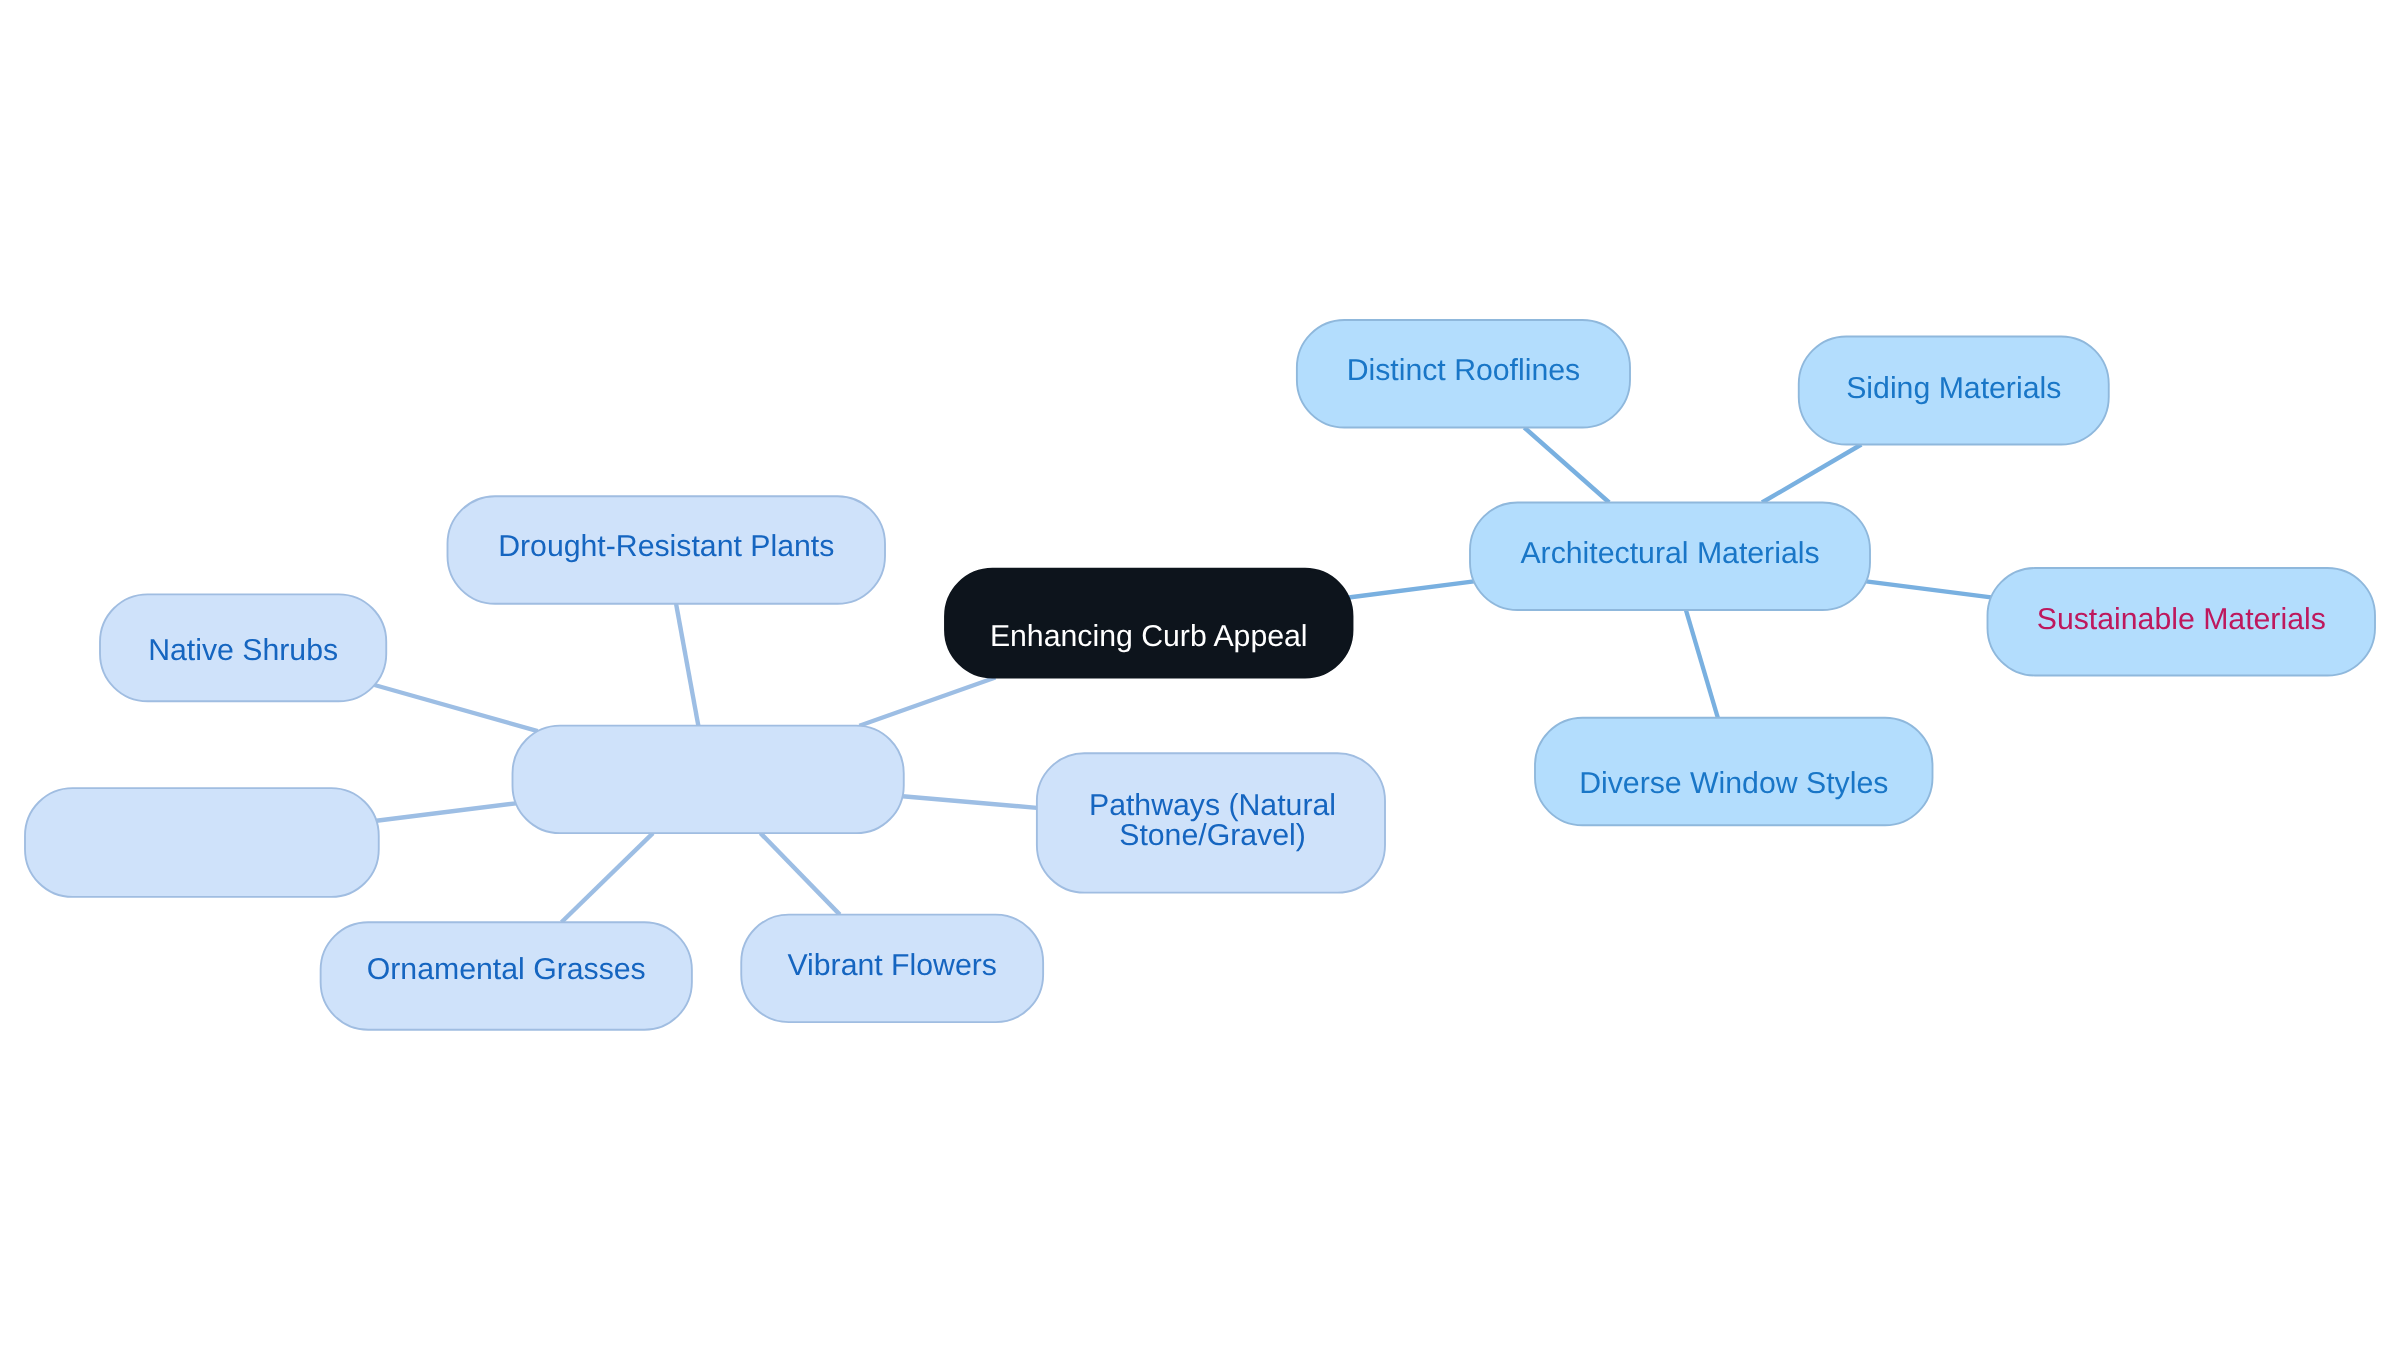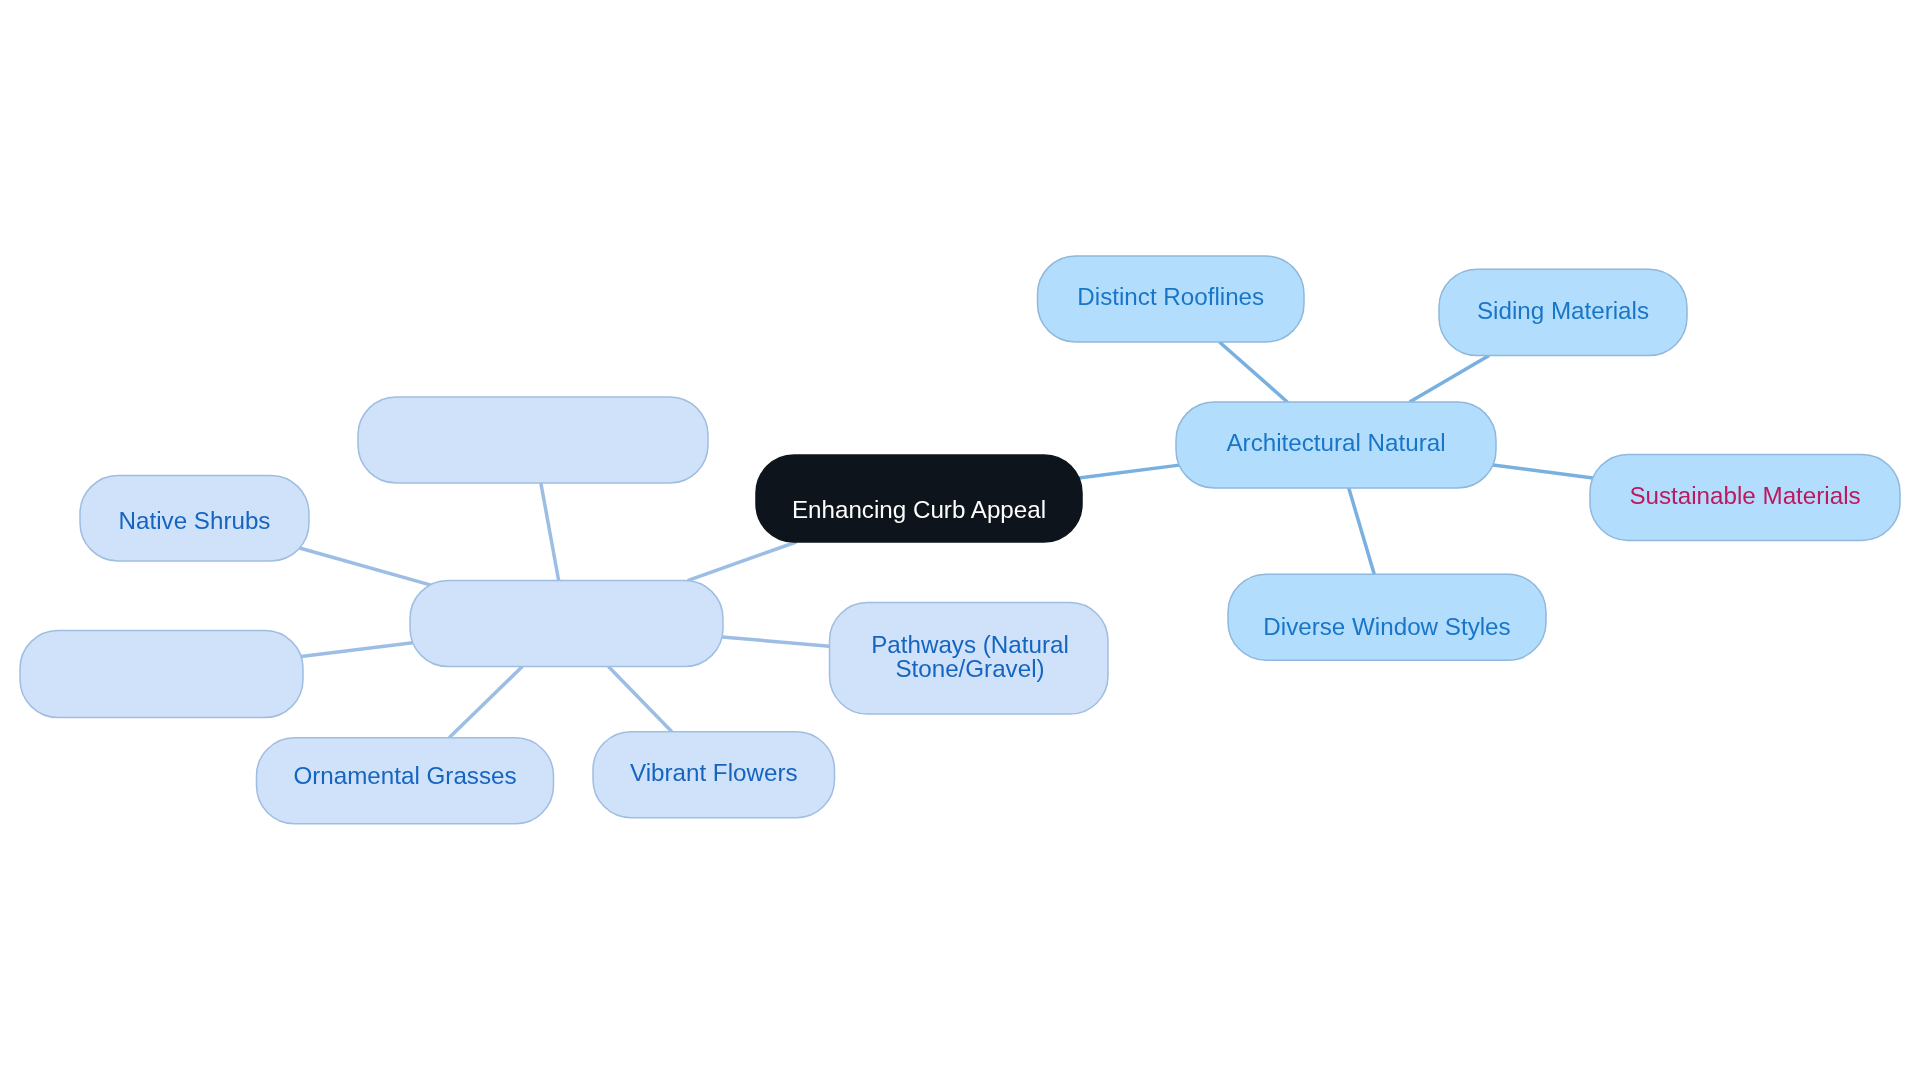--- a/index.html
+++ b/index.html
@@ -49,35 +49,38 @@
       <rect class="node-shape" x="1037.5" y="256" width="266.5" height="86" rx="38" ry="38" fill="#b3ddfd" stroke="#8fb8dc" stroke-width="1.5"></rect>
       <rect class="node-shape" x="1439" y="269.2" width="248" height="86.4" rx="38" ry="38" fill="#b3ddfd" stroke="#8fb8dc" stroke-width="1.5"></rect>
       <rect class="node-shape" x="1590" y="454.4" width="310" height="86" rx="38" ry="38" fill="#b3ddfd" stroke="#8fb8dc" stroke-width="1.5"></rect>
       <rect class="node-shape" x="1228" y="574.2" width="318" height="86" rx="38" ry="38" fill="#b3ddfd" stroke="#8fb8dc" stroke-width="1.5"></rect>
   </svg>
 
   <div id="node-layer">
     <div class="node" style="left: 756px; top: 455px; width: 326px; height: 113px; color: rgb(255, 255, 255);">
         <span class="label" style="font-size: 24.2px;">Enhancing Curb Appeal</span>
       </div>
+    <div class="node" style="left: 358px; top: 397px; width: 350px; height: 86px; color: rgb(21, 101, 192);">
+        <span class="label" style="font-size: 24.2px;">Drought-Resistant Plants</span>
+      </div>
     <div class="node" style="left: 80px; top: 475.5px; width: 229px; height: 94px; color: rgb(21, 101, 192);">
         <span class="label" style="font-size: 24.2px;">Native Shrubs</span>
       </div>
     <div class="node" style="left: 256.5px; top: 737.8px; width: 297px; height: 80px; color: rgb(21, 101, 192);">
         <span class="label" style="font-size: 24.2px;">Ornamental Grasses</span>
       </div>
     <div class="node" style="left: 593px; top: 731.7px; width: 241.5px; height: 86px; color: rgb(21, 101, 192);">
         <span class="label" style="font-size: 24.2px;">Vibrant Flowers</span>
       </div>
     <div class="node" style="left: 829.5px; top: 602.6px; width: 281px; height: 111.5px; color: rgb(21, 101, 192);">
         <span class="label" style="font-size: 24.2px;">Pathways (Natural
 Stone/Gravel)</span>
       </div>
     <div class="node" style="left: 1176px; top: 402px; width: 320px; height: 86px; color: rgb(25, 118, 199);">
-        <span class="label" style="font-size: 24.2px;">Architectural Natural</span>
+        <span class="label" style="font-size: 24.2px;">Architectural Materials</span>
       </div>
     <div class="node" style="left: 1037.5px; top: 256px; width: 266.5px; height: 86px; color: rgb(25, 118, 199);">
         <span class="label" style="font-size: 24.2px;">Distinct Rooflines</span>
       </div>
     <div class="node" style="left: 1439px; top: 269.2px; width: 248px; height: 86.4px; color: rgb(25, 118, 199);">
         <span class="label" style="font-size: 24.2px;">Siding Materials</span>
       </div>
     <div class="node" style="left: 1590px; top: 454.4px; width: 310px; height: 86px; color: #be185d;">
         <span class="label" style="font-size: 24.2px;">Sustainable Materials</span>
       </div>

